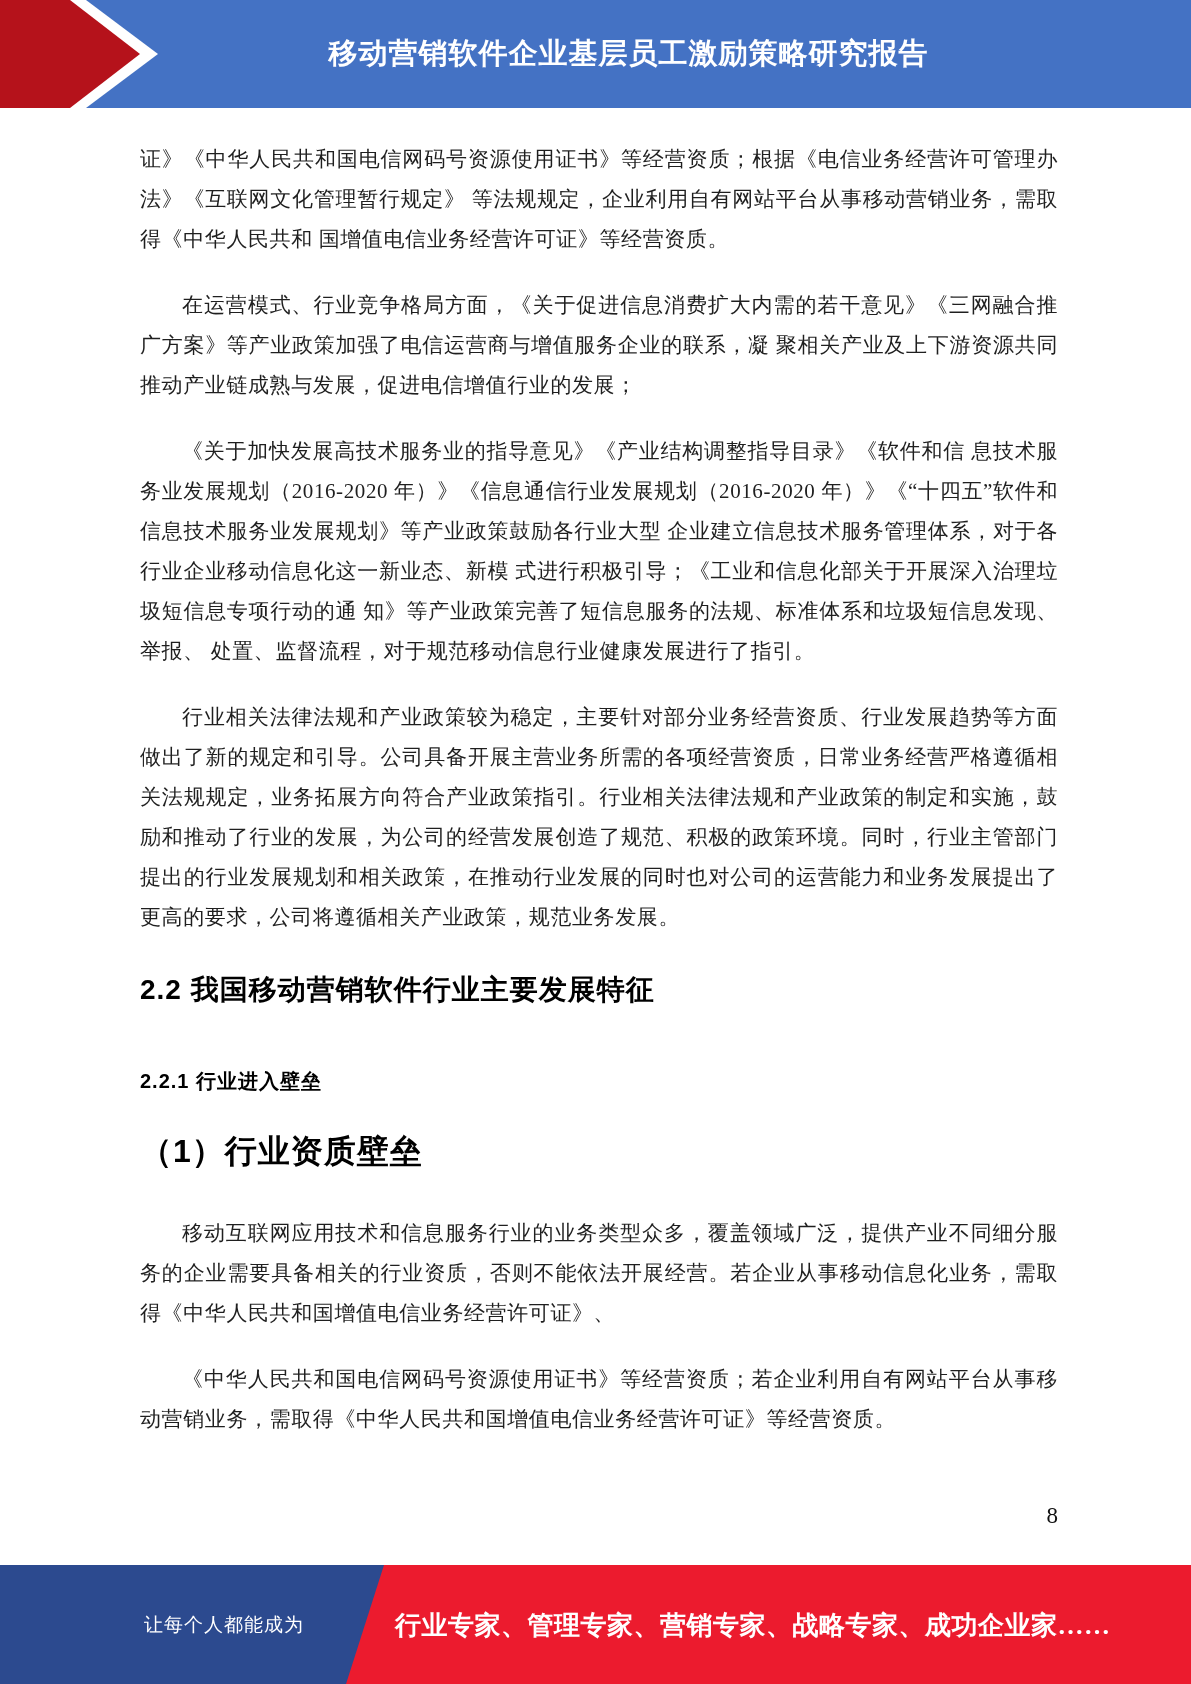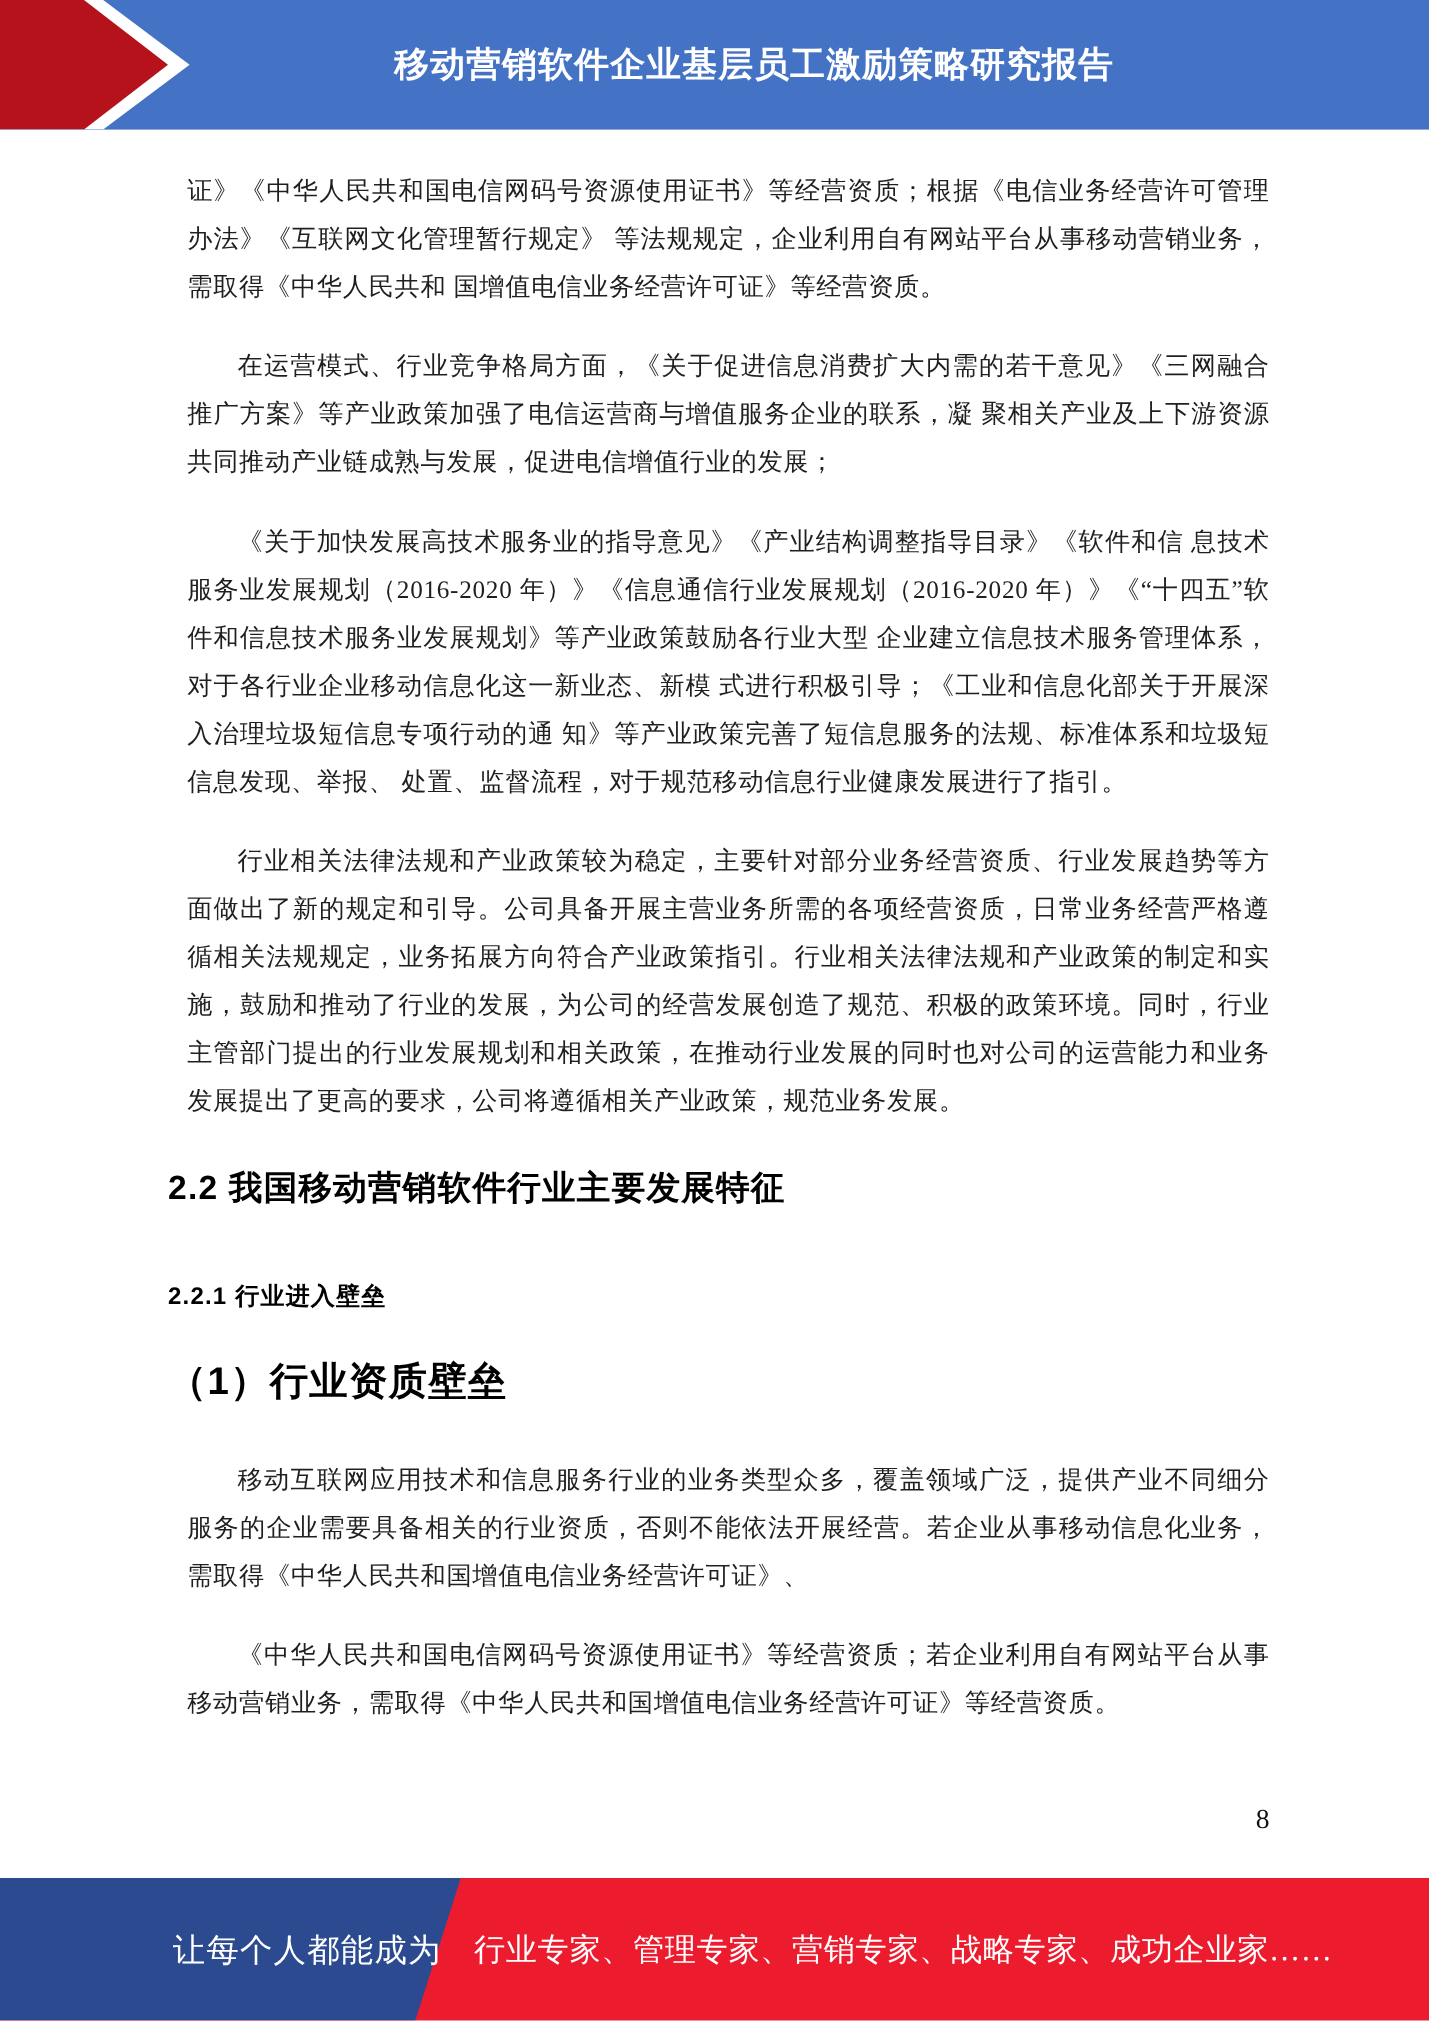--- a/index.html
+++ b/index.html
@@ -38,21 +38,21 @@
     color:#ffffff;
   }
 
   
   .content{
     position:absolute;top:108px;left:0;right:0;bottom:119px;
     padding:31px 133px 0 140px;
     overflow:hidden;
   }
   .content p{
-    margin:0 0 26px 16px;
+    margin:0 0 26px 0;
     font-size:21px;line-height:40px;letter-spacing:0.6px;
     text-align:justify;
   }
   .content p.indent{text-indent:2em;}
   .content h2,.content h3,.content h4{
     font-family:"Liberation Sans","DejaVu Sans",sans-serif;
     color:#000;
     font-weight:bold;
   }
   .content h2{font-size:28px;line-height:36px;margin:35px 0 0 0;letter-spacing:1px;}
@@ -70,29 +70,30 @@
     position:absolute;left:0;right:0;bottom:0;height:119px;
     background:var(--footer-red);
   }
   .footer-blue{
     position:absolute;left:0;top:0;bottom:0;width:384px;
     background:var(--footer-blue);
     clip-path:polygon(0 0,100% 0,calc(100% - 38px) 100%,0 100%);
   }
   .footer-left-text{
     position:absolute;left:144px;top:50%;transform:translateY(-50%);
-    color:#fff;font-size:27px;letter-spacing:1px;
+    color:#fff;font-size:19px;letter-spacing:1px;
     font-family:"Liberation Serif","DejaVu Serif",serif;
     white-space:nowrap;
   }
   .footer-right-text{
     position:absolute;left:395px;top:50%;transform:translateY(-50%);
     color:#fff;font-size:26px;letter-spacing:0.5px;
     font-family:"Liberation Serif","DejaVu Serif",serif;
     white-space:nowrap;
+    font-weight:bold;
   }
 </style>
 </head>
 <body>
 
 <div class="page">
 
   <header class="banner">
     <svg class="arrow" width="160" height="108" viewBox="0 0 160 108" aria-hidden="true">
       <polygon points="0,0 86,0 158,54 86,108 0,108" fill="#ffffff"></polygon>

